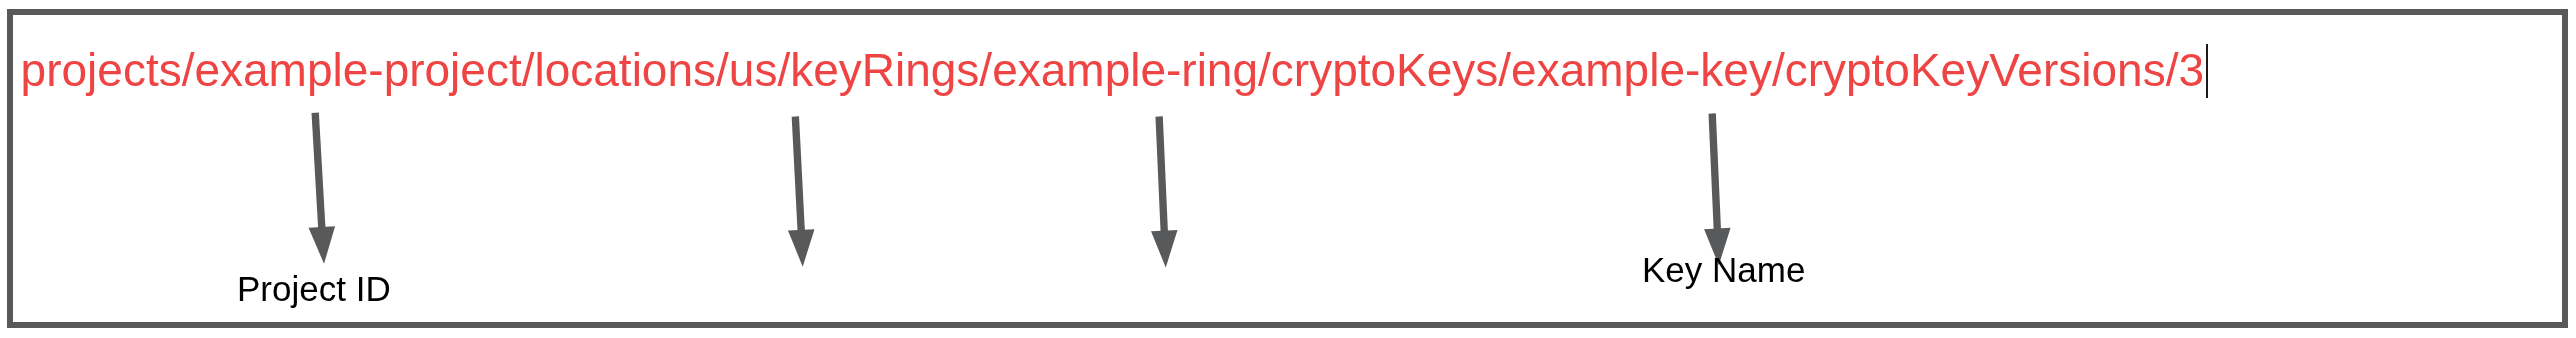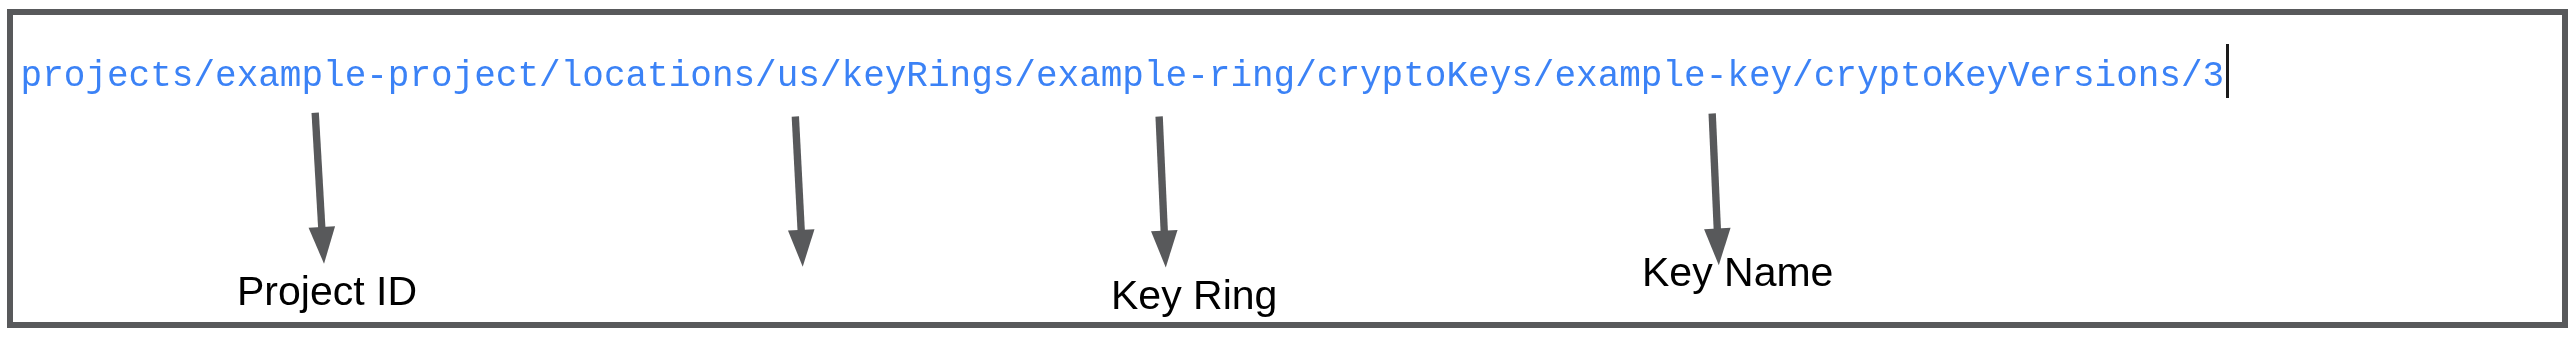--- a/index.html
+++ b/index.html
@@ -22,46 +22,45 @@
     width: 2549px;   
     height: 307px;   
     border: 6.6px solid #58595b;
     background: #ffffff;
     box-sizing: content-box;
   }
   .resource-path {
     position: absolute;
     left: 20.6px;
     top: 44px;
-    font-size: 36px;
+    font-size: 46px;
     line-height: 1.15;
-    color: #3b82f6;
+    color: #ef4444;
     white-space: nowrap;
     letter-spacing: 0px;
-    font-family: Liberation Mono, monospace;
   }
   .text-cursor {
     display: inline-block;
     width: 2.9px;
     height: 54px;
     background: #1a1a1a;
     vertical-align: -11.8px;
     margin-left: 1.5px;
   }
   .arrow-layer {
     position: absolute;
     left: 0;
     top: 0;
     width: 2576px;
     height: 339px;
     pointer-events: none;
   }
   .seg-label {
     position: absolute;
-    font-size: 41px;
+    font-size: 35px;
     line-height: 1;
     color: #000000;
     white-space: nowrap;
   }
   .lbl-project { left: 237px;  top: 271px; }
   .lbl-region  { left: 749px; top: 274px; }
   .lbl-keyring { left: 1111px; top: 275px; }
   .lbl-keyname { left: 1642px; top: 252px; }
 </style>
 </head>
@@ -88,17 +87,16 @@
       <line x1="1574" y1="158" x2="1581" y2="315" stroke-width="10"></line>
       <polygon points="1583,363 1563,314 1599,312" stroke="none"></polygon>
     </g>
     <g stroke="#58595b" fill="#58595b">
       <line x1="2325" y1="154" x2="2332" y2="312" stroke-width="10"></line>
       <polygon points="2334,360 2314,311 2350,309" stroke="none"></polygon>
     </g>
   </svg>
 
   <div class="seg-label lbl-project">Project ID</div>
-  <div class="seg-label lbl-keyring">Key Ring</div>
   <div class="seg-label lbl-keyname">Key Name</div>
 
 </div>
 
 
 </body></html>

